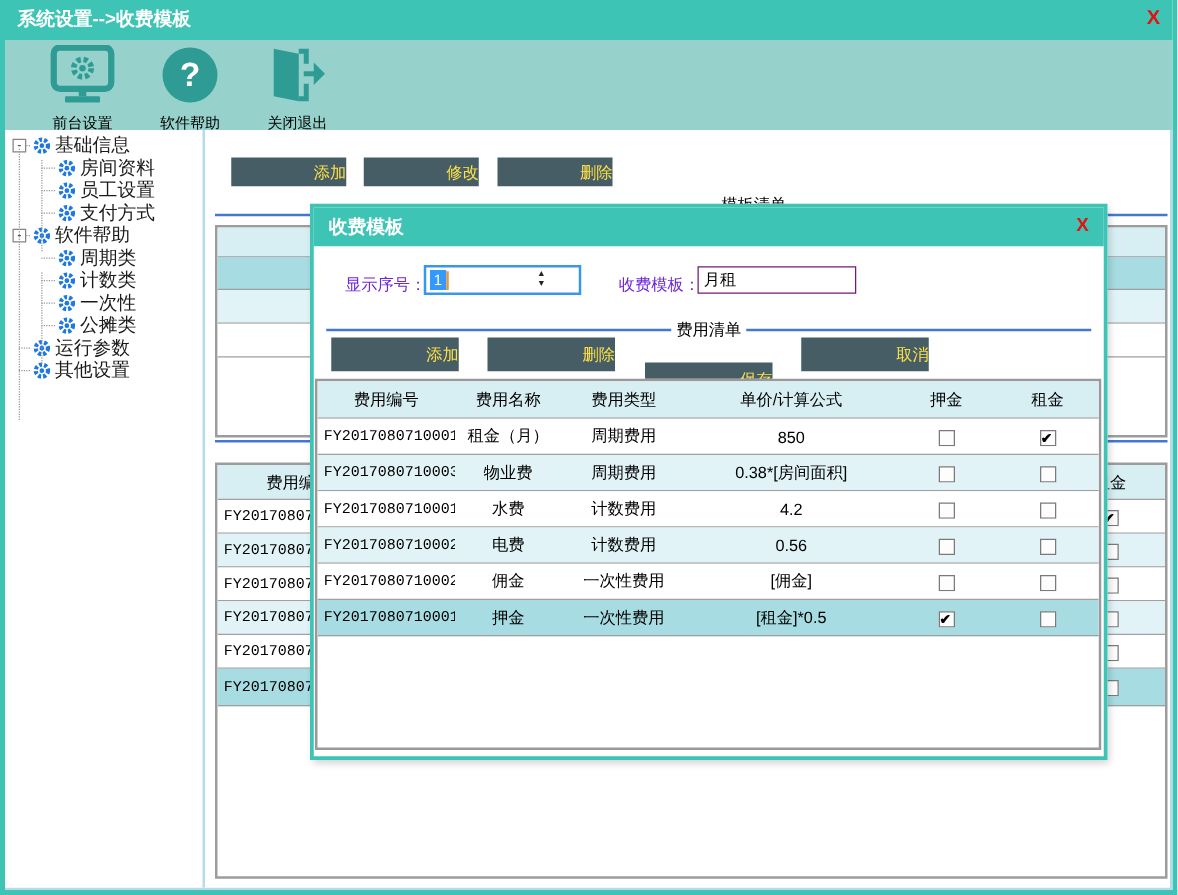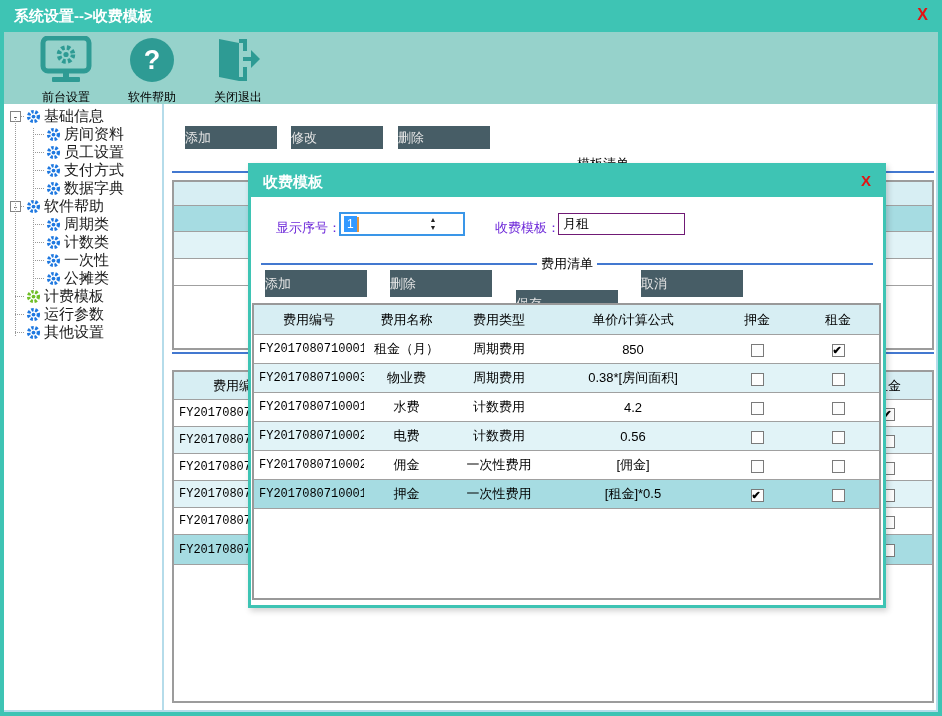--- a/index.html
+++ b/index.html
@@ -33,21 +33,21 @@
   .tree-item .stub1 { width:11px; margin-left:29px; border-top:1px dotted #999; flex:0 0 11px; }
   .tree-item .stubp { width:3px; border-top:1px dotted #999; flex:0 0 3px; }
   .gear-wrap { display:inline-flex; width:16px; height:16px; align-items:center; justify-content:center; margin:0 3px 0 1px; }
   .gear-wrap.blue { color:#1E78E0; } .gear-wrap.green { color:#6FBE27; }
   .spine { position:absolute; border-left:1px dotted #999; width:0; }
   .spine.root { left:11px; top:12px; height:217px; }
   .spine.g1 { left:29px; top:21px; height:73px; }
   .spine.g2 { left:29px; top:111px; height:73px; }
 
   
-  .btn { position:absolute; background:#475D66; color:#e5e5e5; font-size:13px; text-align:left;
+  .btn { position:absolute; background:#475D66; color:#fde047; font-size:13px; text-align:right;
          border:none; height:23px; width:92px; line-height:23px; cursor:pointer; font-family:inherit; }
 
   
   .group-line { position:absolute; border-top:2px solid #4378D0; }
   .group-label { position:absolute; background:#fff; font-size:13px; color:#000; padding:0 3px; }
 
   
   .tpl-table { position:absolute; left:8px; top:76px; width:762px; height:170px;
                border:2px solid #9C9C9C; background:#fff; overflow:hidden; }
   .tpl-row { border-bottom:1px solid #A0A0A0; }
@@ -189,30 +189,20 @@
           <div class="tree-item lvl1">
             <span class="stub1"></span>
             <span class="gear-wrap blue">
               <svg width="15" height="15" viewBox="-8 -8 16 16">
                 <circle r="5.2" fill="none" stroke="currentColor" stroke-width="3.6" stroke-dasharray="2.6 1.7"></circle>
                 <circle r="2" fill="currentColor"></circle>
               </svg>
             </span>
             <span class="lbl">支付方式</span>
           </div>
-          <div class="tree-item lvl1">
-            <span class="stub1"></span>
-            <span class="gear-wrap blue">
-              <svg width="15" height="15" viewBox="-8 -8 16 16">
-                <circle r="5.2" fill="none" stroke="currentColor" stroke-width="3.6" stroke-dasharray="2.6 1.7"></circle>
-                <circle r="2" fill="currentColor"></circle>
-              </svg>
-            </span>
-            <span class="lbl">数据字典</span>
-          </div>
           <div class="tree-item lvl0">
             <span class="expander">-</span>
             <span class="stubp"></span>
             <span class="gear-wrap blue">
               <svg width="15" height="15" viewBox="-8 -8 16 16">
                 <circle r="5.2" fill="none" stroke="currentColor" stroke-width="3.6" stroke-dasharray="2.6 1.7"></circle>
                 <circle r="2" fill="currentColor"></circle>
               </svg>
             </span>
             <span class="lbl">软件帮助</span>
@@ -249,30 +239,20 @@
           </div>
           <div class="tree-item lvl1">
             <span class="stub1"></span>
             <span class="gear-wrap blue">
               <svg width="15" height="15" viewBox="-8 -8 16 16">
                 <circle r="5.2" fill="none" stroke="currentColor" stroke-width="3.6" stroke-dasharray="2.6 1.7"></circle>
                 <circle r="2" fill="currentColor"></circle>
               </svg>
             </span>
             <span class="lbl">公摊类</span>
-          </div>
-          <div class="tree-item lvl0">
-            <span class="stub0"></span>
-            <span class="gear-wrap green">
-              <svg width="15" height="15" viewBox="-8 -8 16 16">
-                <circle r="5.2" fill="none" stroke="currentColor" stroke-width="3.6" stroke-dasharray="2.6 1.7"></circle>
-                <circle r="2" fill="currentColor"></circle>
-              </svg>
-            </span>
-            <span class="lbl">计费模板</span>
           </div>
           <div class="tree-item lvl0">
             <span class="stub0"></span>
             <span class="gear-wrap blue">
               <svg width="15" height="15" viewBox="-8 -8 16 16">
                 <circle r="5.2" fill="none" stroke="currentColor" stroke-width="3.6" stroke-dasharray="2.6 1.7"></circle>
                 <circle r="2" fill="currentColor"></circle>
               </svg>
             </span>
             <span class="lbl">运行参数</span>

